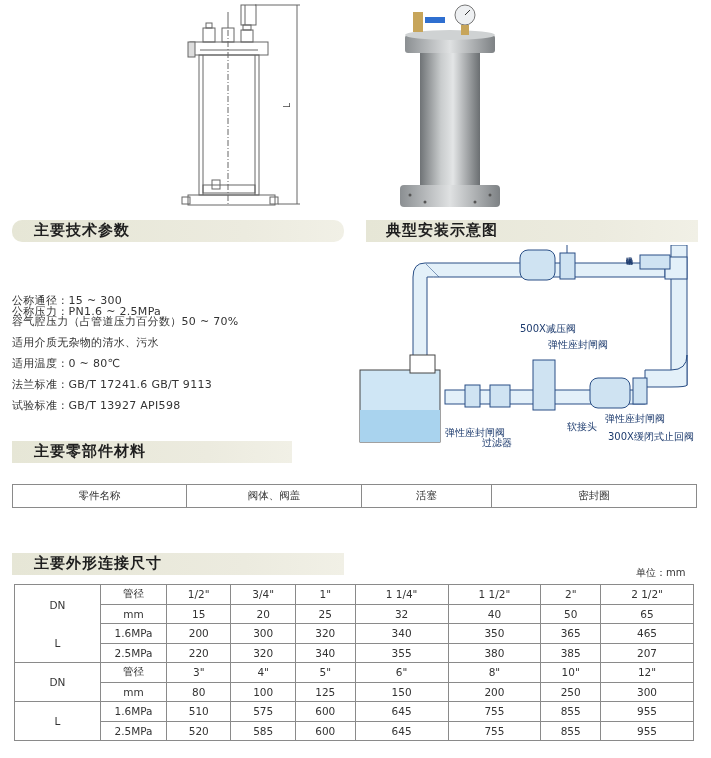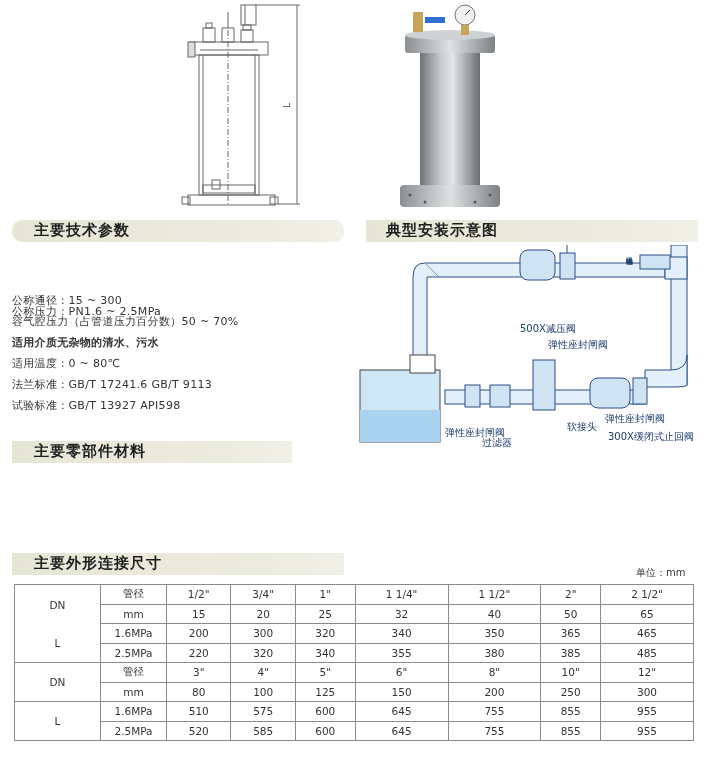--- a/index.html
+++ b/index.html
@@ -104,21 +104,21 @@
     </g>
 </svg>
 
 <div class="sec-bar" style="left:12px;top:220px;width:332px;border-radius:10px;">
   <span>主要技术参数</span>
 </div>
 
 <div class="spec" style="top:256px;margin-top:48px;">公称压力：PN1.6 ~ 2.5MPa</div>
 <div class="spec" style="top:293px;">公称通径：15 ~ 300</div>
 <div class="spec" style="top:314px;">容气腔压力（占管道压力百分数）50 ~ 70%</div>
-<div class="spec" style="top:335px;font-weight:bold;">适用介质无杂物的清水、污水</div>
+<div class="spec" style="top:335px;">适用介质无杂物的清水、污水</div>
 <div class="spec" style="top:356px;">适用温度：0 ~ 80℃</div>
 <div class="spec" style="top:377px;">法兰标准：GB/T 17241.6  GB/T 9113</div>
 <div class="spec" style="top:398px;">试验标准：GB/T 13927 API598</div>
 
 <div class="sec-bar" style="left:366px;top:220px;width:332px;">
   <span style="left:20px;">典型安装示意图</span>
 </div>
 
 <svg class="abs" style="left:355px;top:245px;" width="356" height="200" viewBox="0 0 356 200">
   <g fill="#e3f0f9" stroke="#2a4f86" stroke-width="1">
@@ -159,20 +159,26 @@
 <div class="lbl" style="left:567px;top:420px;">软接头</div>
 <div class="lbl" style="left:568px;top:430px;margin-left:40px;">300X缓闭式止回阀</div>
 <div class="lbl" style="left:605px;top:412px;">弹性座封闸阀</div>
 
 <div class="sec-bar" style="left:12px;top:441px;width:280px;">
   <span>主要零部件材料</span>
 </div>
 
 <table class="mat outer" style="left:12px;top:484px;width:685px;">
   <tbody>
+      <tr>
+    <td style="width:174px">零件名称</td>
+    <td style="width:175px">阀体、阀盖</td>
+    <td style="width:130px">活塞</td>
+    <td>密封圈</td>
+  </tr>
 </tbody>
   </table>
 
 <div class="sec-bar" style="left:12px;top:553px;width:332px;">
   <span>主要外形连接尺寸</span>
 </div>
 <div class="abs" style="left:636px;top:566px;font-size:10px;color:#333;">单位：mm</div>
 
 <table class="dim outer" style="left:14px;top:584px;width:680px;">
 
@@ -212,21 +218,21 @@
     <td>465</td>
   </tr>
   <tr>
     <td>2.5MPa</td>
     <td>220</td>
     <td>320</td>
     <td>340</td>
     <td>355</td>
     <td>380</td>
     <td>385</td>
-    <td>485</td>
+    <td>207</td>
   </tr>
 
   <tr>
     <td rowspan="2">DN</td>
     <td>管径</td>
     <td>3"</td>
     <td>4"</td>
     <td>5"</td>
     <td>6"</td>
     <td>8"</td>

